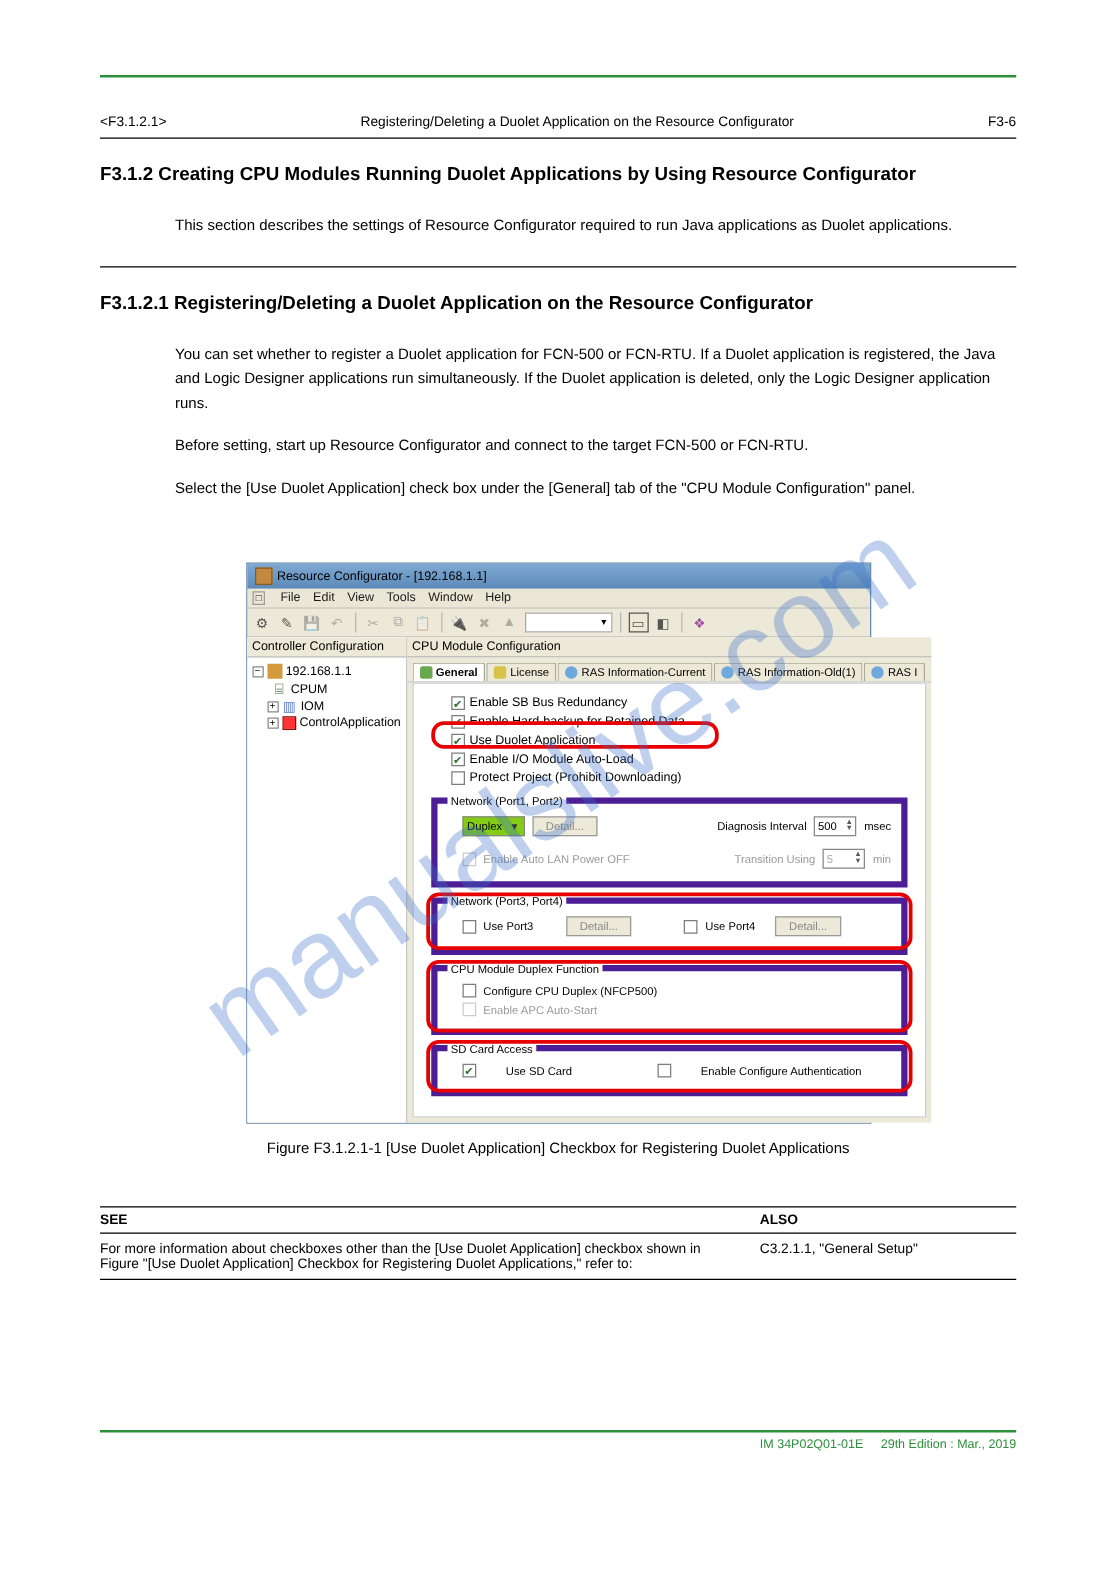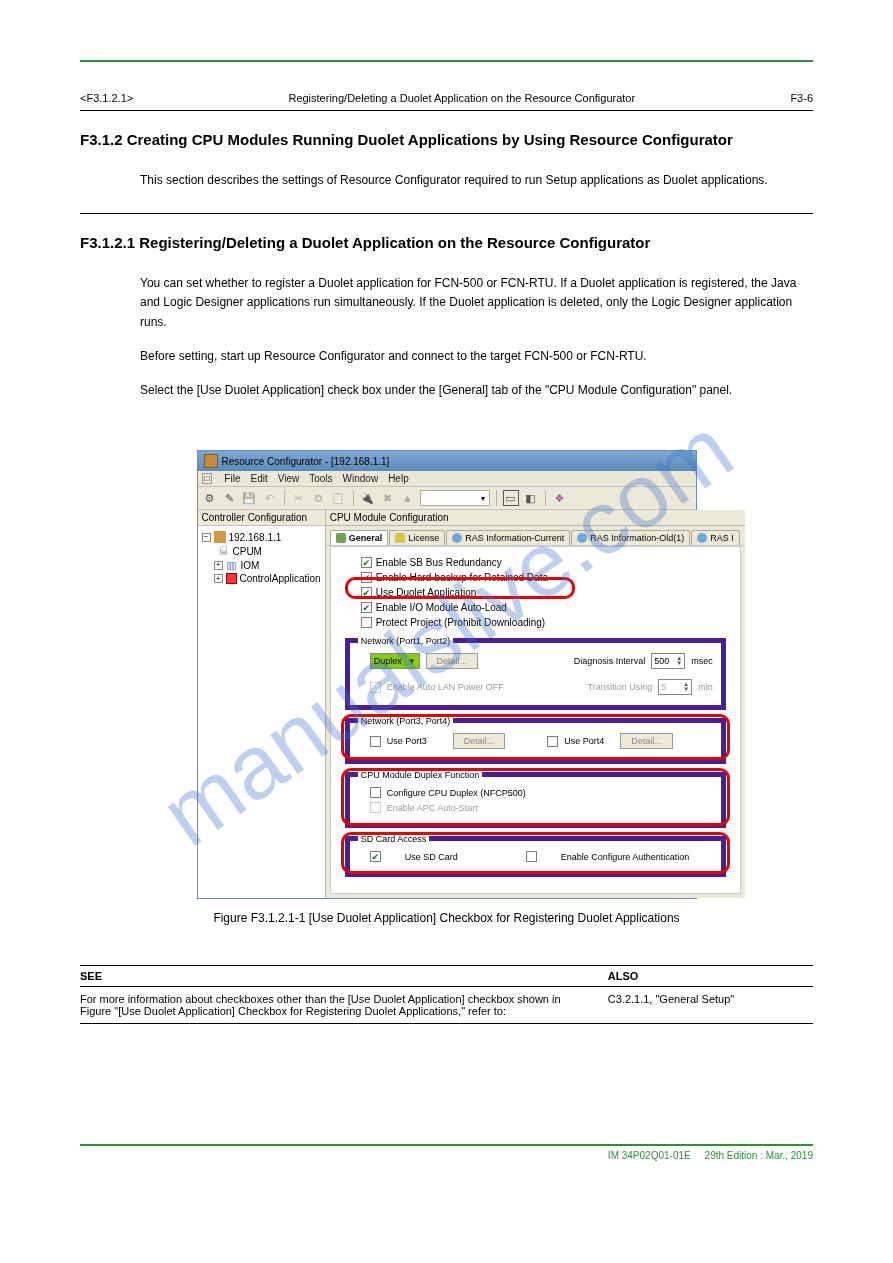--- a/index.html
+++ b/index.html
@@ -129,21 +129,21 @@
   <div class="green-rule"></div>
 
   <div class="header-row">
     <span>&lt;F3.1.2.1&gt;</span>
     <span>Registering/Deleting a Duolet Application on the Resource Configurator</span>
     <span>F3-6</span>
   </div>
   <div class="black-rule"></div>
 
   <h3 style="font-size:15px; font-weight:bold; margin:20px 0 8px 0;">F3.1.2 Creating CPU Modules Running Duolet Applications by Using Resource Configurator</h3>
-  <p class="section-body" style="padding-left:60px;">This section describes the settings of Resource Configurator required to run Setup applications as Duolet applications.</p>
+  <p class="section-body" style="padding-left:60px;">This section describes the settings of Resource Configurator required to run Java applications as Duolet applications.</p>
 
   <div class="black-rule" style="margin-top:8px;"></div>
 
   <h3 style="font-size:15px; font-weight:bold; margin:20px 0 8px 0;">F3.1.2.1 Registering/Deleting a Duolet Application on the Resource Configurator</h3>
   <p class="section-body" style="padding-left:60px;">You can set whether to register a Duolet application for FCN-500 or FCN-RTU. If a Duolet application is registered, the Java and Logic Designer applications run simultaneously. If the Duolet application is deleted, only the Logic Designer application runs.</p>
   <p class="section-body" style="padding-left:60px; padding-top:0;">Before setting, start up Resource Configurator and connect to the target FCN-500 or FCN-RTU.</p>
   <p class="section-body" style="padding-left:60px; padding-top:0;">Select the [Use Duolet Application] check box under the [General] tab of the "CPU Module Configuration" panel.</p>
 
   <div class="screenshot-wrap">
     <div class="rc-window">

